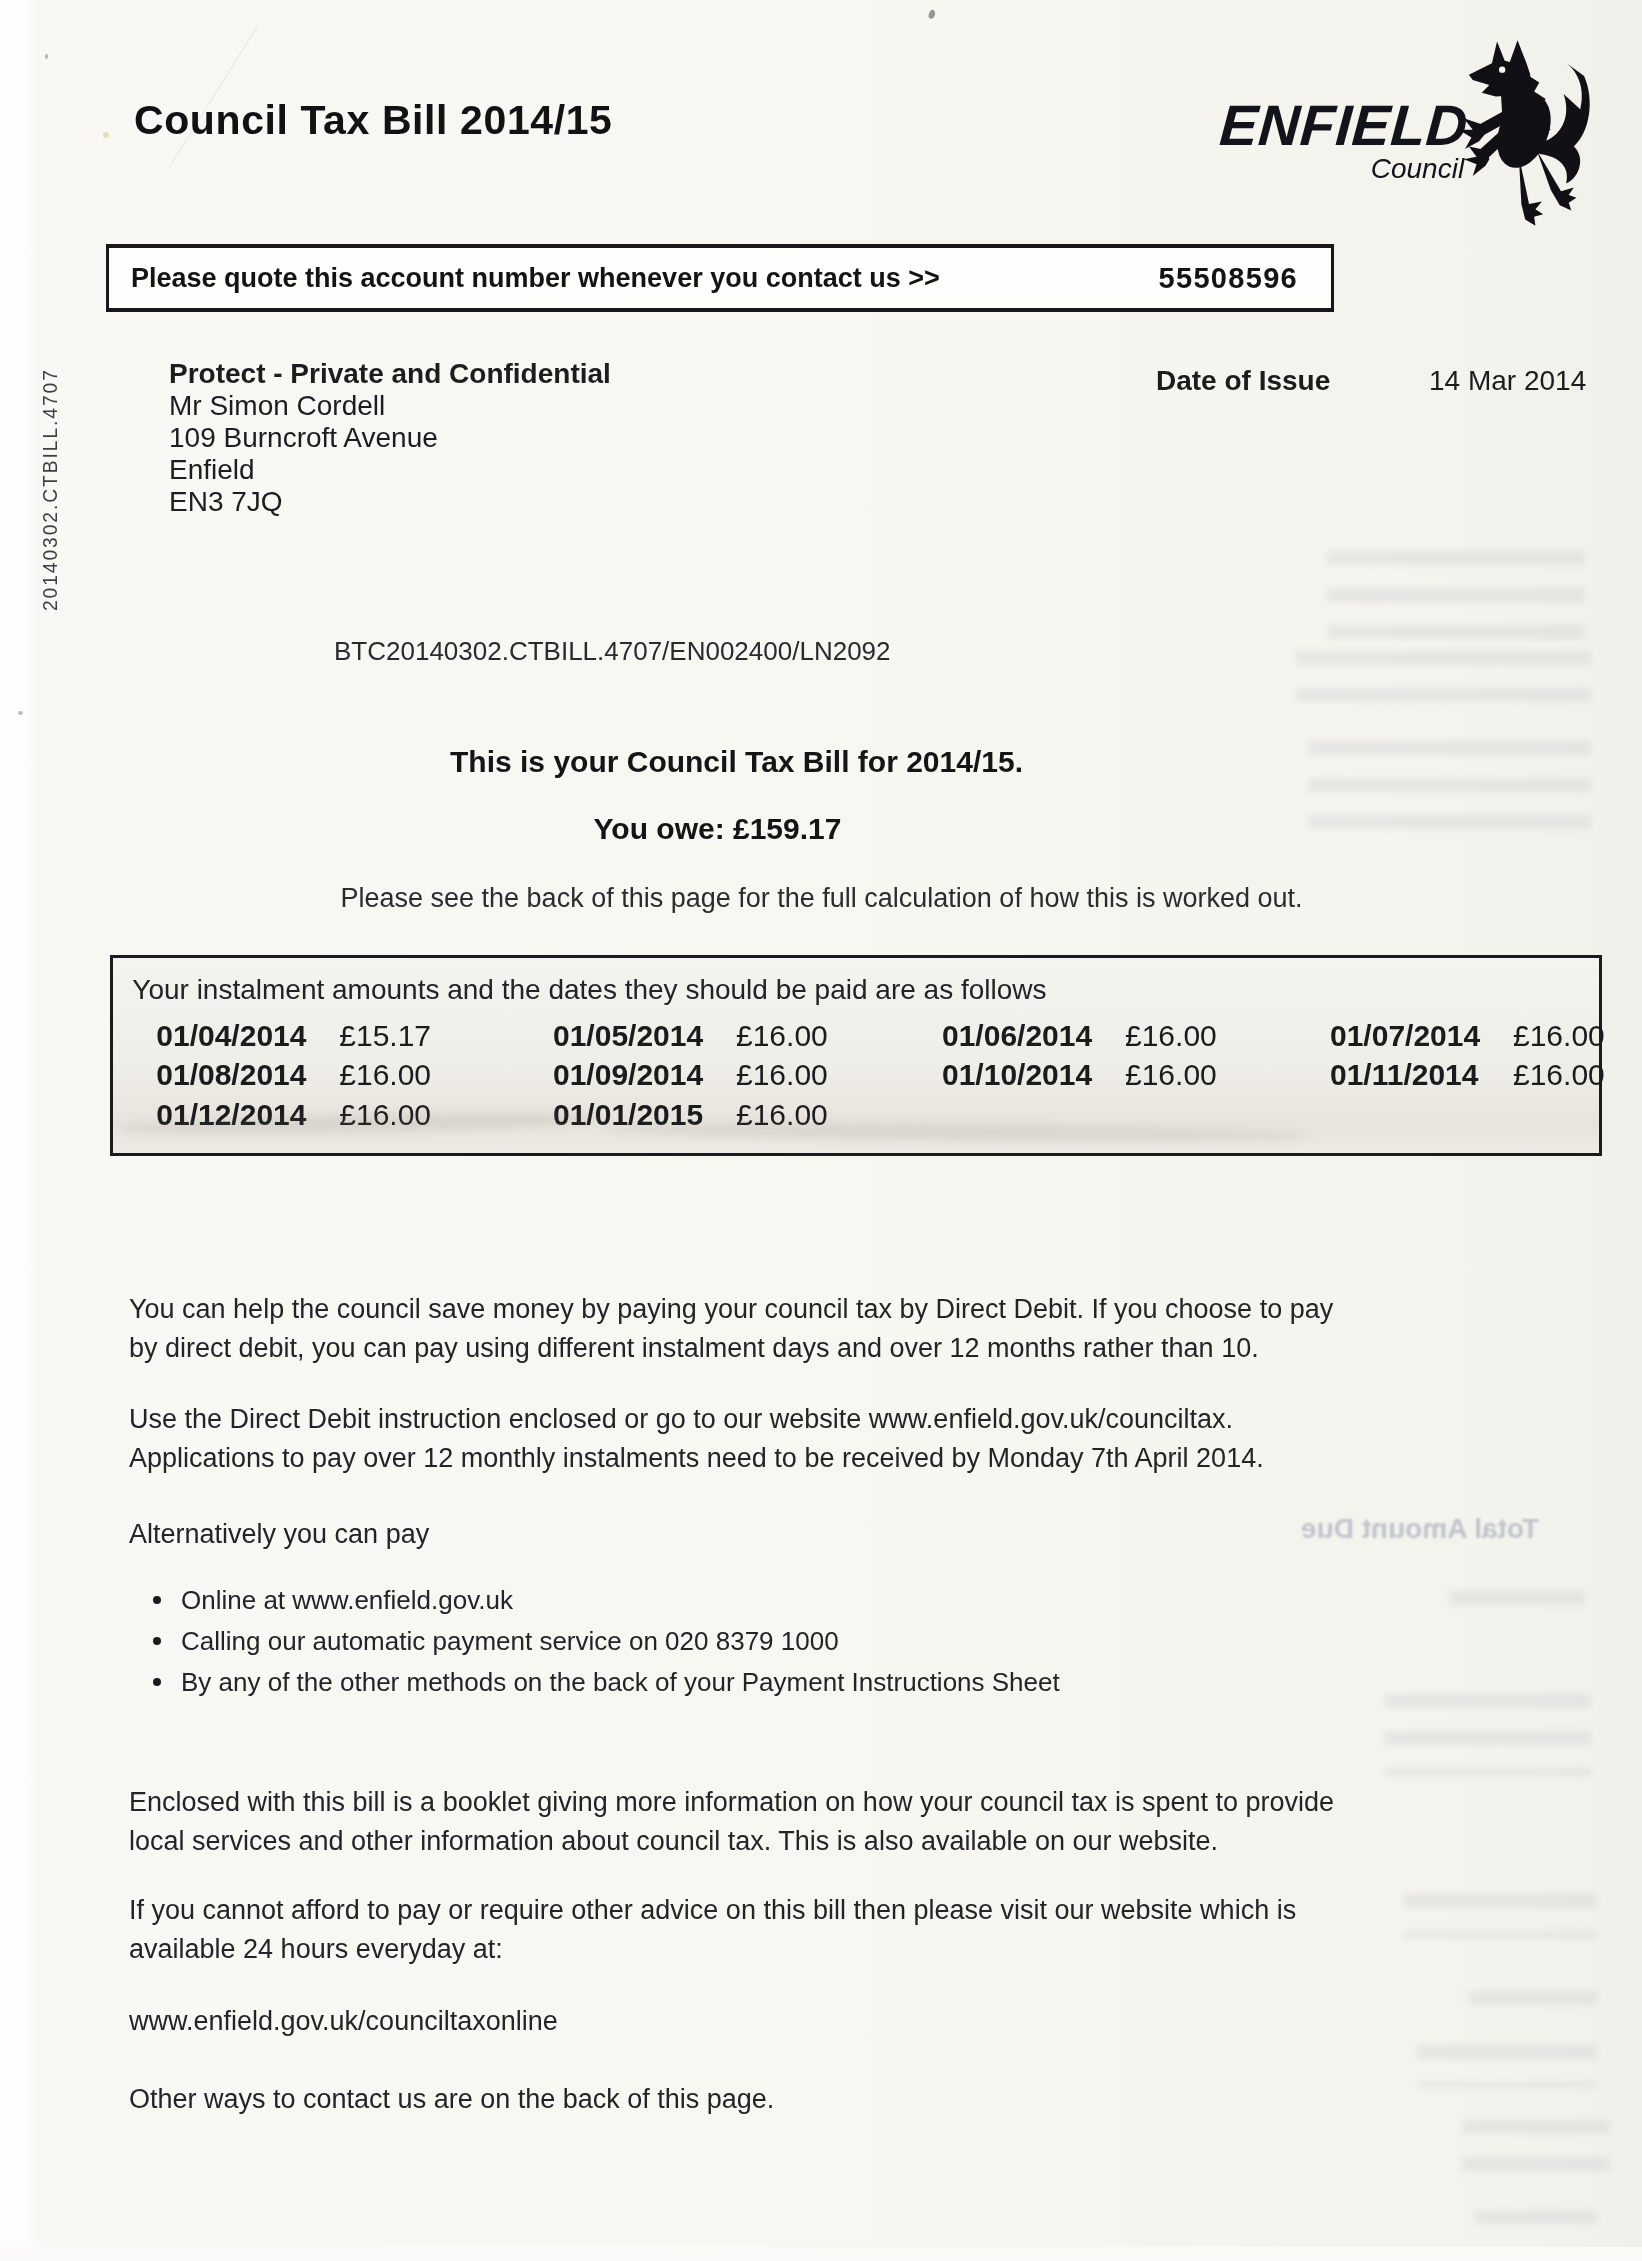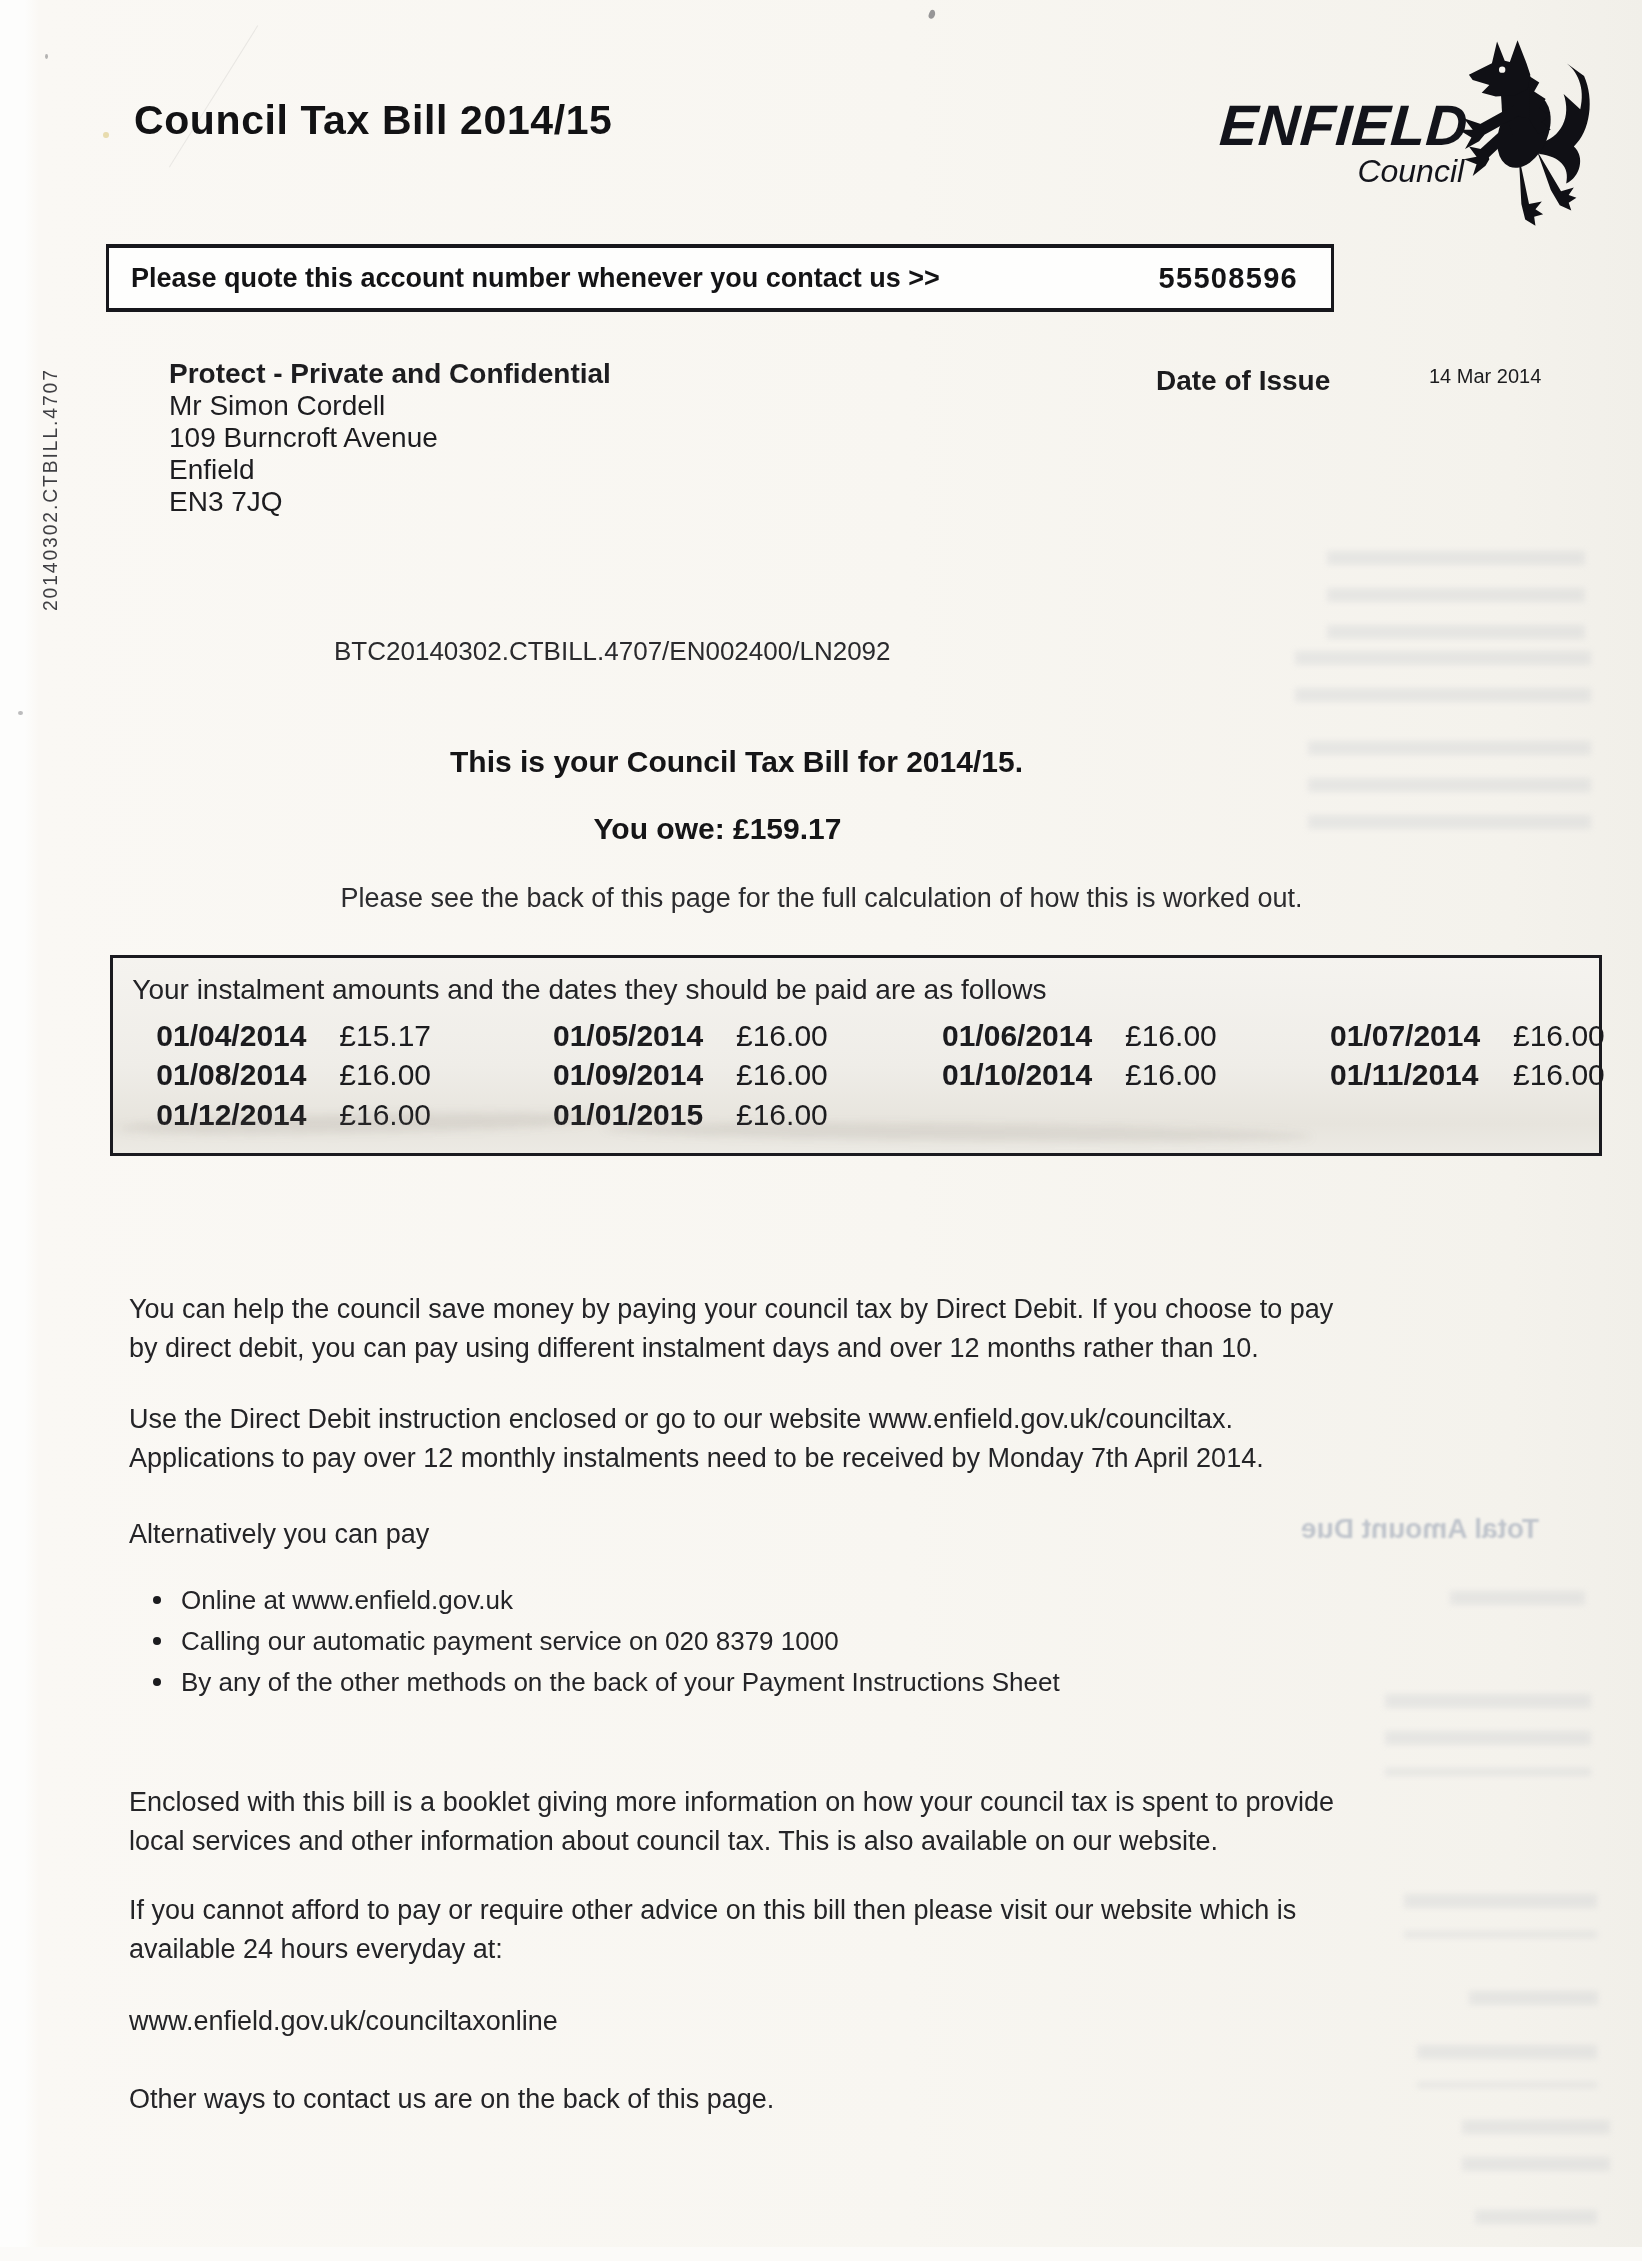--- a/index.html
+++ b/index.html
@@ -11,38 +11,38 @@
     background:linear-gradient(90deg,#fdfdfc 0px,#fdfdfc 24.5px,#faf8f4 39px,#f8f6f1 55%,#f4f2ec 92%,#f1efe9 100%);
   }
   .page .bottom-strip { position:absolute; left:0; right:0; bottom:0; height:14px; background:#fbfaf8; }
 
   
   .doc-title { position:absolute; left:134px; top:97px; font-size:41px; font-weight:700; letter-spacing:0.6px; color:#121214; }
 
   .logo { position:absolute; left:1197px; top:31px; width:412px; height:213px; }
   .logo-text { position:absolute; left:0; top:66px; width:271px; text-align:right; color:#13141b; }
   .logo-name { font-size:57px; font-weight:700; font-style:italic; letter-spacing:0.6px; transform:skewX(-4deg); line-height:1; }
-  .logo-sub  { font-size:32px; font-style:italic; margin-top:1.3px; margin-right:3.9px; line-height:1; }
+  .logo-sub  { font-size:28px; font-style:italic; margin-top:1.3px; margin-right:3.9px; line-height:1; }
   .beast { position:absolute; left:245px; top:1.3px; width:160px; height:202px; }
 
   
   .acct-banner {
     position:absolute; left:106px; top:244px; width:1228px; height:68px;
     background:#fefefd; border:3.2px solid #17171c; border-top-width:4.5px; border-bottom-width:4.5px;
     display:flex; align-items:center; justify-content:space-between;
     padding:0 33px 0 22px;
   }
   .acct-label { font-size:27px; font-weight:700; color:#141416; }
   .acct-number { font-size:29px; font-weight:700; letter-spacing:1.3px; color:#141416; }
 
   
   .privacy { font-weight:700; }
   .recipient { position:absolute; left:169px; top:358px; font-size:28px; line-height:32px; color:#1d1d20; }
   .issue-label { position:absolute; left:1156px; top:365px; font-size:28px; font-weight:700; }
-  .issue-date  { position:absolute; left:1429px; top:365px; font-size:20px; }
+  .issue-date  { position:absolute; left:1429px; top:365px; font-size:28px; }
 
   .side-code {
     position:absolute; left:40px; top:340px; height:271px;
     writing-mode:vertical-rl; transform:rotate(180deg);
     font-size:19.3px; letter-spacing:1.9px; color:#3f3f43;
   }
 
   .reference { position:absolute; left:334px; top:636px; font-size:26px; color:#2a2a2d; }
 
   

